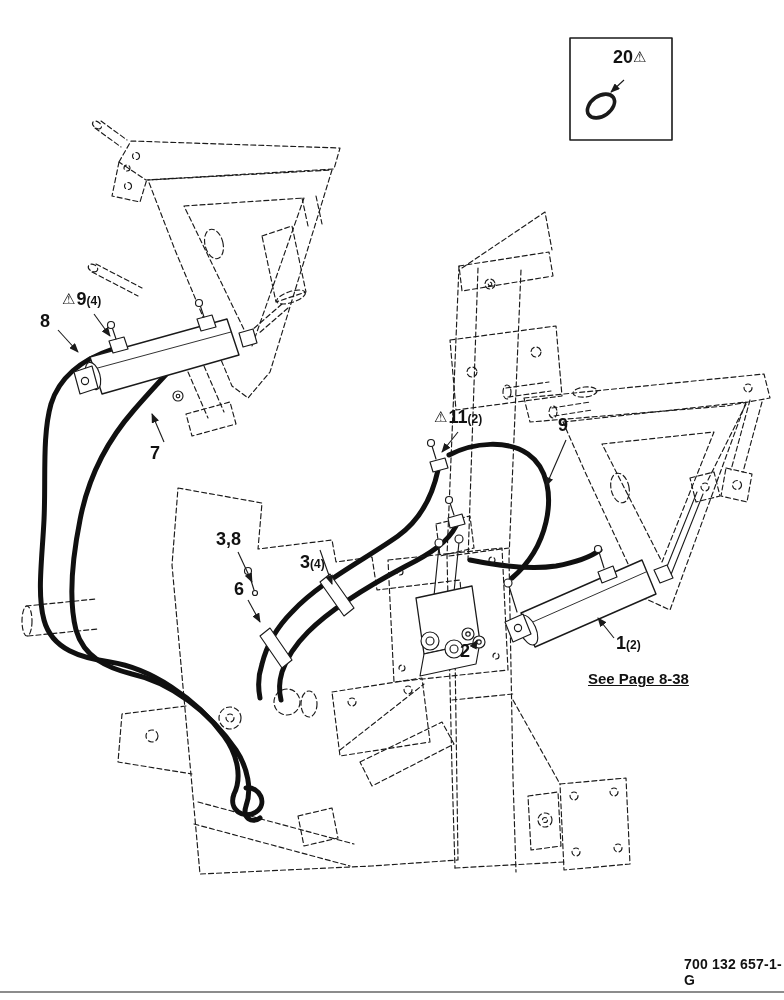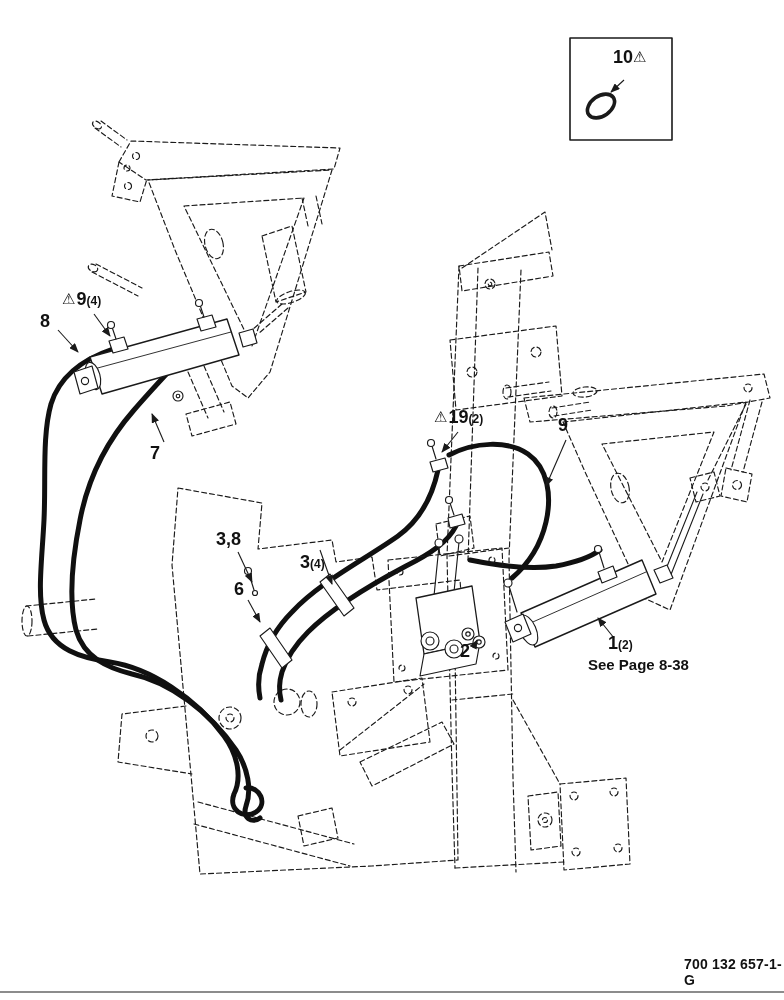--- a/index.html
+++ b/index.html
@@ -9,22 +9,22 @@
   .ln{stroke:#1a1a1a;stroke-width:1.15;fill:none;stroke-linejoin:round;stroke-linecap:round;}
   .dsh{stroke-dasharray:5 3;}
   .fw{fill:#ffffff;}
   .sw09{stroke-width:0.9;}
   .hose{stroke:#101010;stroke-width:5;fill:none;stroke-linecap:round;}
   .ldr{stroke:#1a1a1a;stroke-width:1.1;fill:none;}
   .callout{position:absolute;font-weight:700;color:#111;white-space:nowrap;line-height:1;}
   .num{font-size:18px;}
   .qty{font-size:12px;}
   .warn{font-size:15px;position:relative;top:-1px;margin-right:1px;}
-  .note{font-size:15px;margin-top:5px;}
-  .indent{margin-left:20px;}
+  .note{font-size:15px;margin-top:19px;text-decoration:underline;}
+  .indent{margin-left:28px;}
   .footer{position:absolute;font-weight:700;font-size:14px;color:#111;letter-spacing:0.2px;}
 </style>
 </head>
 <body>
 
 <div class="page">
 
 <svg width="784" height="1000" viewBox="0 0 784 1000">
   <defs>
     <marker id="arr" viewBox="0 0 10 8" refX="9" refY="4" markerWidth="9" markerHeight="7" orient="auto-start-reverse">
@@ -246,37 +246,37 @@
 
   <div class="callout" style="left:234px;top:580px">
     <span class="num">6</span>
   </div>
 
   <div class="callout" style="left:300px;top:553px">
     <span class="num">3</span><span class="qty">(4)</span>
   </div>
 
   <div class="callout" style="left:434px;top:408px">
-    <span class="warn">⚠</span><span class="num">19</span><span class="qty">(2)</span>
+    <span class="warn">⚠</span><span class="num">11</span><span class="qty">(2)</span>
   </div>
 
   <div class="callout" style="left:558px;top:416px">
     <span class="num">9</span>
   </div>
 
   <div class="callout" style="left:460px;top:642px">
     <span class="num">2</span>
   </div>
 
   <div class="callout" style="left:588px;top:634px">
     <div class="indent">
       <span class="num">1</span><span class="qty">(2)</span>
     </div>
     <div class="note">See Page 8-38</div>
   </div>
 
   <div class="callout" style="left:613px;top:48px">
-    <span class="num">10</span><span class="warn">⚠</span>
+    <span class="num">20</span><span class="warn">⚠</span>
   </div>
 
   <div class="footer" style="left:684px;top:956px">700 132 657-1-G</div>
 
 </div>
 
 </body></html>

